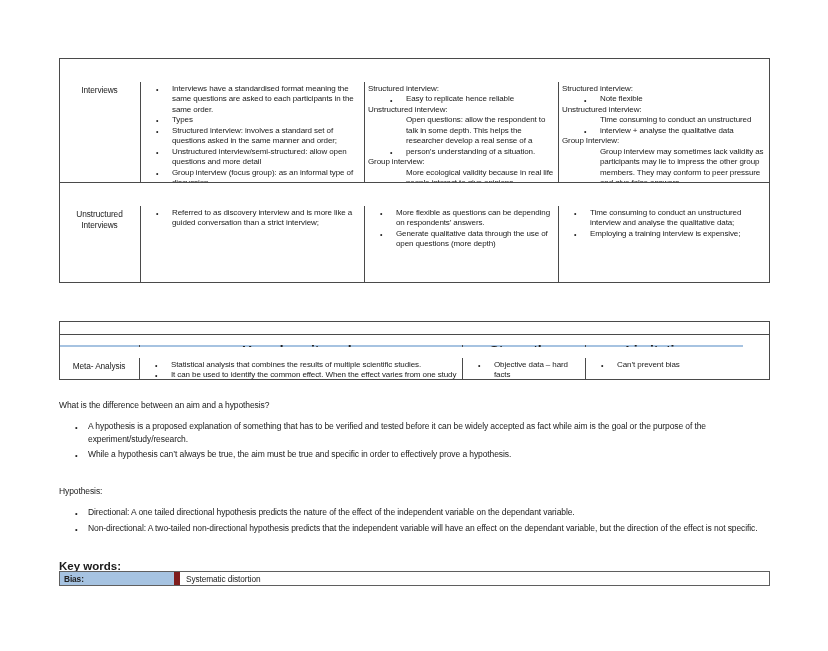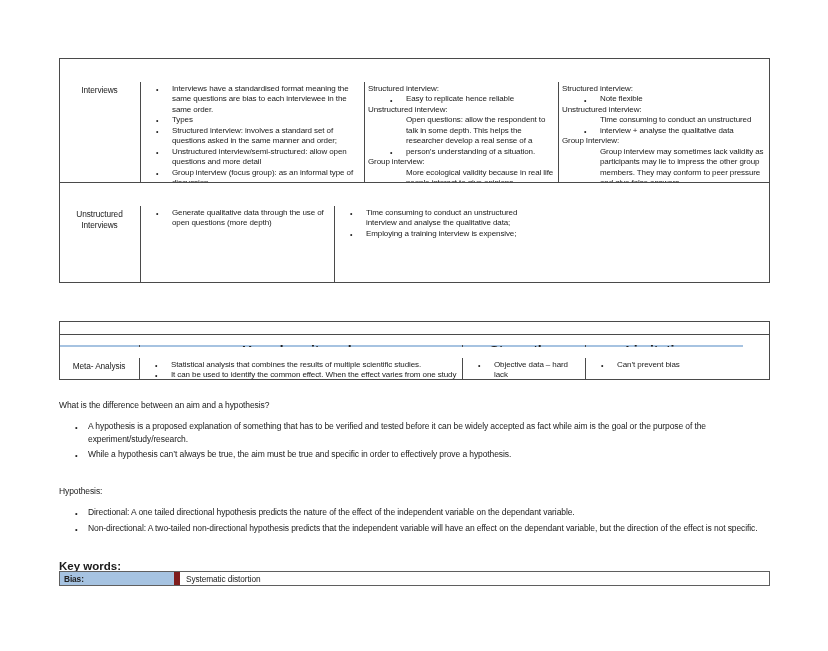--- a/index.html
+++ b/index.html
@@ -65,21 +65,21 @@
 
 <div class="doc">
 
   <div class="tbl tbl-interviews">
     <div class="trow r1">
       <div class="tcell c1 label-cell">Interviews</div>
       <div class="tcell c2">
 
           <div class="line">
             <span class="glyph">•</span>
-            <span class="txt">Interviews have a standardised format meaning the same questions are bias to each interviewee in the same order.</span>
+            <span class="txt">Interviews have a standardised format meaning the same questions are asked to each participants in the same order.</span>
           </div>
 
           <div class="line">
             <span class="glyph">•</span>
             <span class="txt">Types</span>
           </div>
 
           <div class="line">
             <span class="glyph">•</span>
             <span class="txt">Structured interview: involves a standard set of questions asked in the same manner and order;</span>
@@ -149,22 +149,33 @@
           </div>
 
           <div class="line bullet2">
             <span class="glyph">•</span>
             <span class="txt">Group interview may sometimes lack validity as participants may lie to impress the other group members. They may conform to peer pressure and give false answers.</span>
           </div>
         </div>
     </div>
     <div class="trow r2">
       <div class="tcell c1 label-cell">Unstructured Interviews</div>
+      <div class="tcell c2">
+
+          <div class="line">
+            <span class="glyph">•</span>
+            <span class="txt">Referred to as discovery interview and is more like a guided conversation than a strict interview;</span>
+          </div>
+        </div>
       <div class="tcell c3">
 
+          <div class="line">
+            <span class="glyph">•</span>
+            <span class="txt">More flexible as questions can be depending on respondents’ answers.</span>
+          </div>
 
           <div class="line">
             <span class="glyph">•</span>
             <span class="txt">Generate qualitative data through the use of open questions (more depth)</span>
           </div>
 
         </div>
       <div class="tcell c4">
 
           <div class="line">
@@ -198,21 +209,21 @@
 
           <div class="line">
             <span class="glyph">•</span>
             <span class="txt">It can be used to identify the common effect. When the effect varies from one study to the next, meta-analysis may be used to identify the reason for the variation.</span>
           </div>
         </div>
       <div class="tcell c3">
 
           <div class="line">
             <span class="glyph">•</span>
-            <span class="txt">Objective data – hard lack</span>
+            <span class="txt">Objective data – hard facts</span>
           </div>
 
           <div class="line">
             <span class="glyph">•</span>
             <span class="txt">More reliable</span>
           </div>
         </div>
       <div class="tcell c4">
 
           <div class="line">

